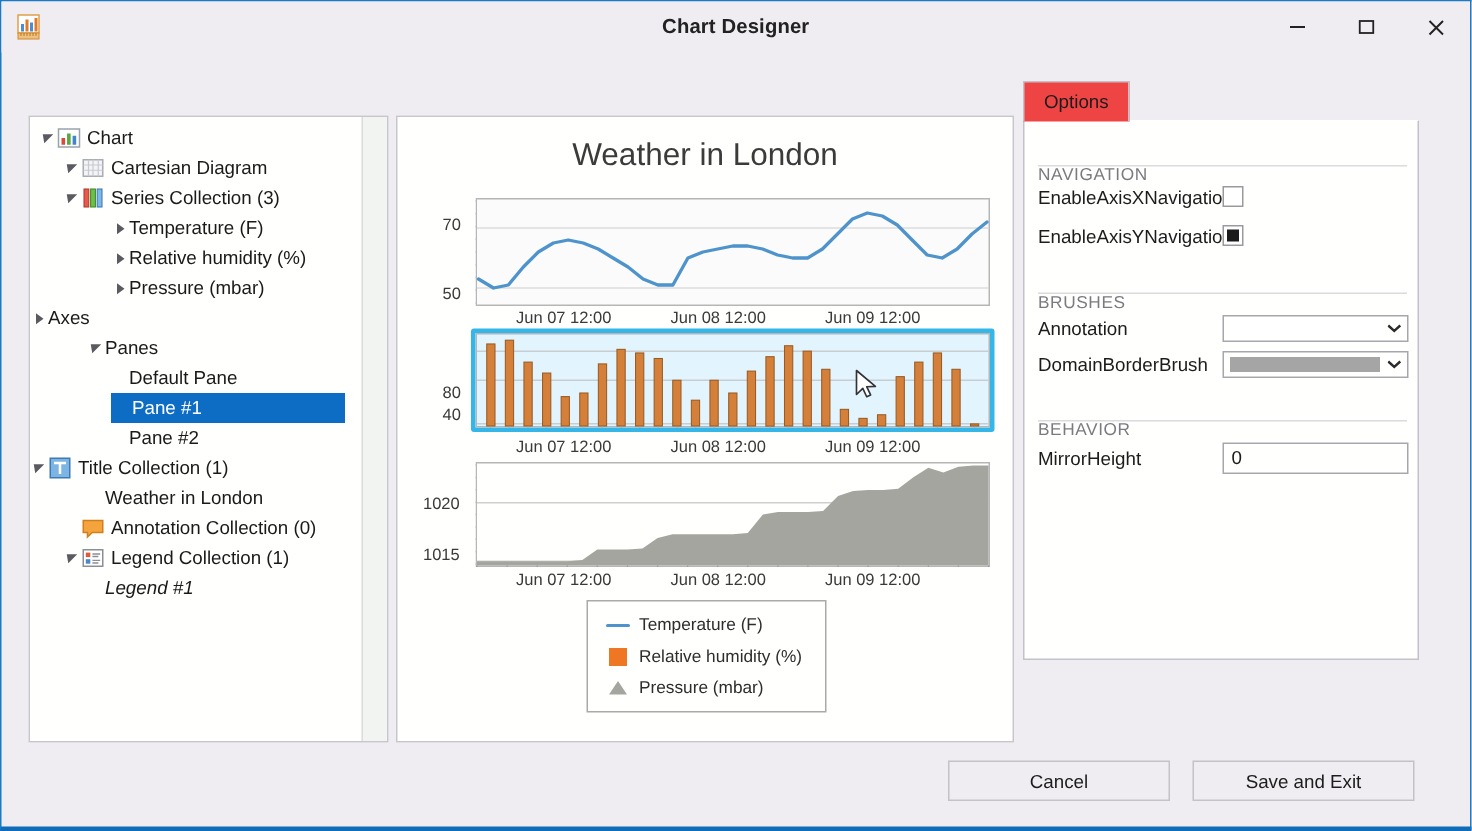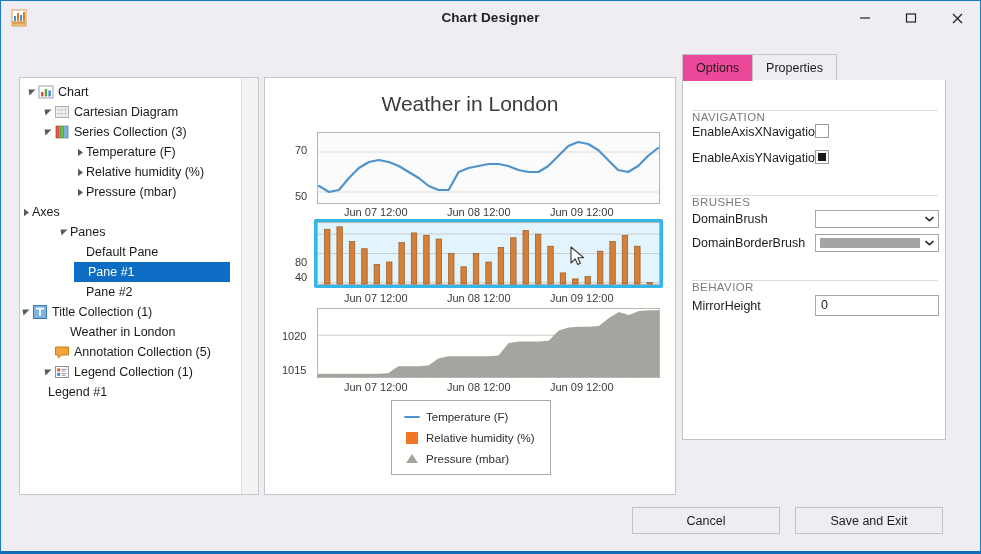--- a/index.html
+++ b/index.html
@@ -78,21 +78,21 @@
   .legrow { display:flex; align-items:center; height:21px; padding-left:12px; font-size:11.5px; color:#2d2d2d; }
   .legmark { width:16px; margin-right:6px; display:flex; align-items:center; justify-content:center; }
   
   .rightpanel { position:absolute; left:681px; top:53px; width:281px; height:441px; }
   .tabs { position:absolute; left:0; top:0; height:27px; display:flex; }
   .tab {
     height:27px; padding:0 13px; display:flex; align-items:center;
     font-size:12.5px; color:#1c1c1c;
     border:1px solid #c4c2c8; border-bottom:none; background:#e6e4e9;
   }
-  .tab.active { background:#ec4899; position:relative; z-index:3; }
+  .tab.active { background:#ef4444; position:relative; z-index:3; }
   .tabbody {
     position:absolute; left:0; top:26px; width:264px; height:360px;
     background:#fffffd; border:1px solid #c4c2c8;
   }
   .secthdr {
     position:absolute; font-size:11.5px; color:#7c7a80; letter-spacing:.4px;margin-top:20px;
   }
   .sectrule { position:absolute; height:1px; background:#dcdade; }
   .proplabel { position:absolute; font-size:12.5px; color:#1c1c1c; }
   .cbox {
@@ -312,37 +312,37 @@
           </span>
           <span class="nodelabel">Weather in London</span>
         </div>
         <div class="node" style="padding-left: 22px;">
           <span class="twisty">
             <span style="display:inline-block;width:12px"></span>
           </span>
           <span class="nodeicon"><svg width="16" height="16" viewBox="0 0 16 16">
               <path d="M1.5 3h13v8h-7l-3.2 3V11H1.5z" fill="#f5a33c" stroke="#cf7f1c" stroke-width="1"></path>
             </svg></span>
-          <span class="nodelabel">Annotation Collection (5)</span>
+          <span class="nodelabel">Annotation Collection (0)</span>
         </div>
         <div class="node" style="padding-left: 22px;">
           <span class="twisty">
             <svg width="9" height="9" viewBox="0 0 9 9">
               <path d="M0.5 1.5h7l-6 6z" fill="#5a5a60"></path>
             </svg>
           </span>
           <span class="nodeicon"><svg width="16" height="16" viewBox="0 0 16 16">
               <rect x="1.5" y="2.5" width="13" height="11" fill="#fff" stroke="#8a8f96" stroke-width="1"></rect>
               <rect x="3.2" y="4.4" width="3" height="3" fill="#e05a3a"></rect>
               <rect x="3.2" y="8.8" width="3" height="3" fill="#4a86c8"></rect>
               <path d="M7.6 5.3h5.2M7.6 7h4M7.6 9.6h5.2M7.6 11.3h4" stroke="#8a8f96" stroke-width=".9"></path>
             </svg></span>
           <span class="nodelabel">Legend Collection (1)</span>
         </div>
-        <div class="node" style="padding-left: 16px;">
+        <div class="node" style="padding-left: 38px; font-style: italic;">
           <span class="twisty">
             <span style="display:inline-block;width:12px"></span>
           </span>
           <span class="nodelabel">Legend #1</span>
         </div>
       </div>
     <div class="tree-scroll"></div>
   </div>
 
   <div class="chartpanel">
@@ -519,40 +519,37 @@
         <path d="M1 1l0 16 4.2-4.1 2.6 5.6 2.6-1.2-2.6-5.5 5.8-.2z" fill="#fff" stroke="#333" stroke-width="1.1" stroke-linejoin="round"></path>
       </svg>
     </span>
   </div>
 
   <div class="rightpanel">
     <div class="tabs">
       <div class="tab active">
         <span>Options</span>
       </div>
-      <div class="tab" style="border-left:none;background:#efedf2;">
-        <span>Properties</span>
-      </div>
     </div>
 
     <div class="tabbody" style="border-top-color:#fffffd;">
 
       <div class="secthdr" style="left:9px; top:10px;">NAVIGATION</div>
       <div class="sectrule" style="left:9px; top:29px; width:246px; background:#dcdade;"></div>
 
       <div class="proplabel" style="left:9px; top:44px;">EnableAxisXNavigation</div>
       <div class="cbox" style="left:132px; top:43px;"></div>
 
       <div class="proplabel" style="left:9px; top:70px;">EnableAxisYNavigation</div>
       <div class="cbox checked" style="left:132px; top:69px;"></div>
 
       <div class="secthdr" style="left:9px; top:95px;">BRUSHES</div>
       <div class="sectrule" style="left:9px; top:114px; width:246px; background:#dcdade;"></div>
 
-      <div class="proplabel" style="left:9px; top:131px;">DomainBrush</div>
+      <div class="proplabel" style="left:9px; top:131px;">Annotation</div>
       <div class="combo" style="left:132px; top:129px; width:124px;">
         <span class="swatch" style="background:#ffffff;"></span>
         <span class="arrow">
           <svg width="9" height="6" viewBox="0 0 9 6">
               <path d="M0.5 1l4 3.6L8.5 1" fill="none" stroke="#2b2b2b" stroke-width="1.6"></path>
             </svg>
         </span>
       </div>
 
       <div class="proplabel" style="left:9px; top:155px;">DomainBorderBrush</div>

